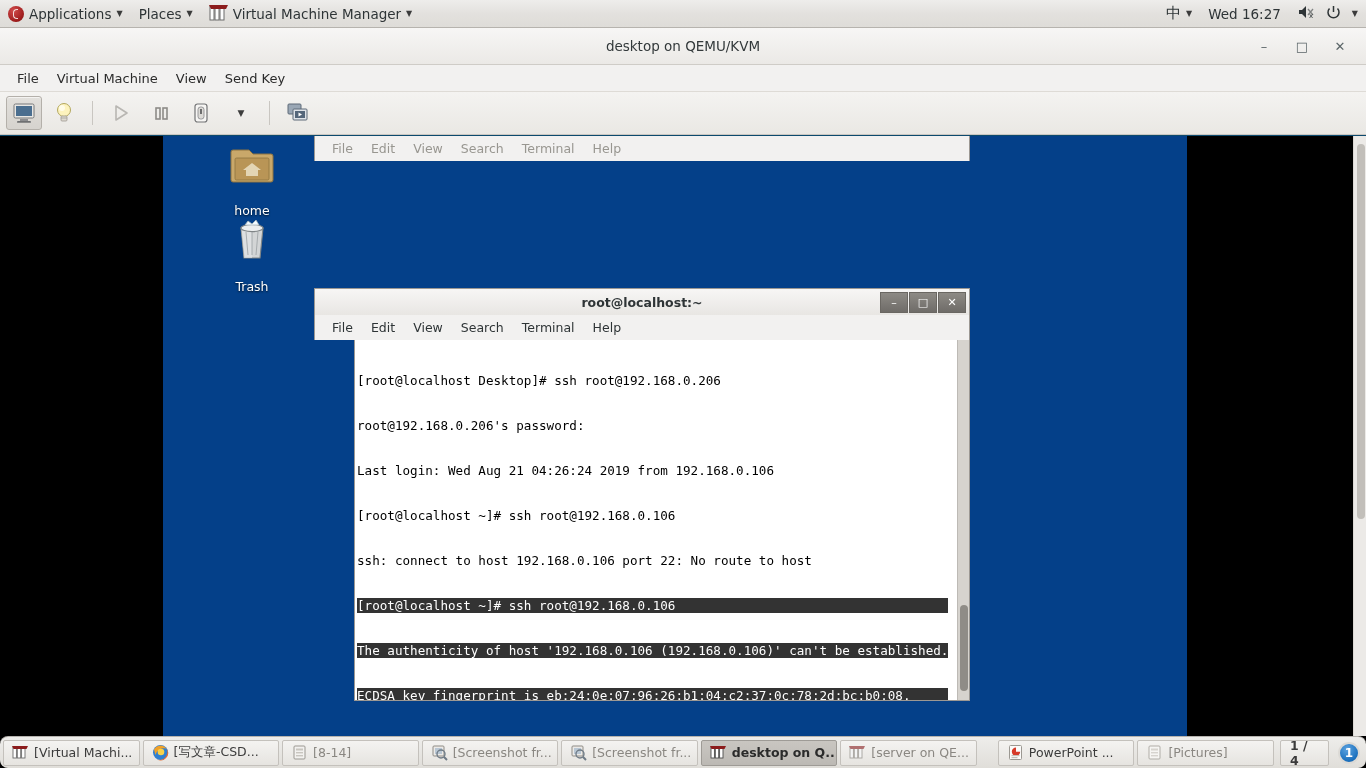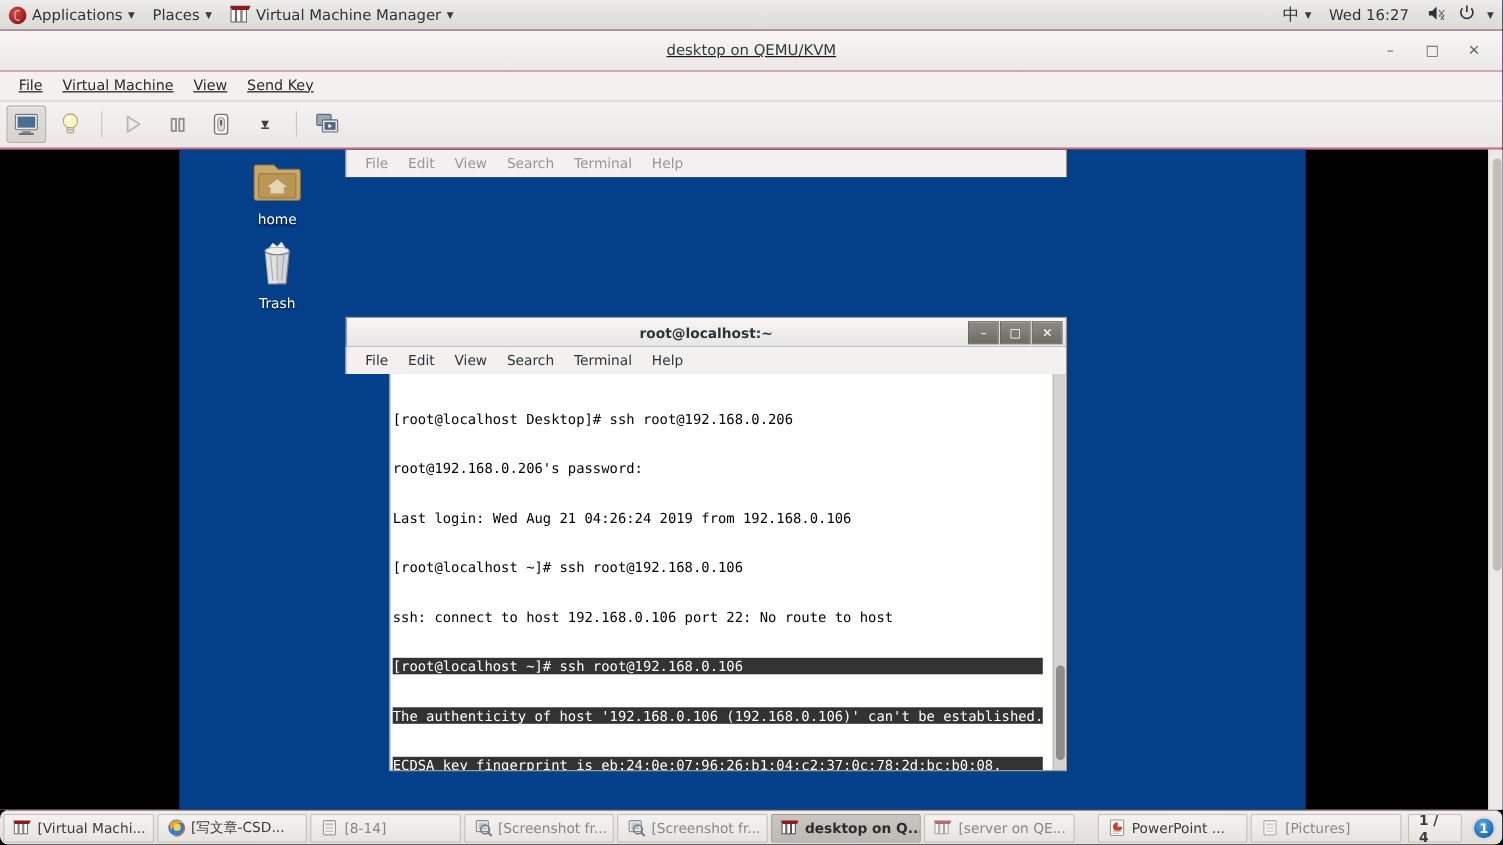--- a/index.html
+++ b/index.html
@@ -39,22 +39,21 @@
     border-right: none; border-top-left-radius: 4px; border-bottom-left-radius: 4px;
   }
   .vmm-logo {
     width: 19px; height: 17px; flex: none; position: relative;
   }
   .cjk-ime { font-size: 15px; color: #2e3436; font-family: "DejaVu Sans", sans-serif; }
 
   
   .vmm-window {
     position: absolute; left: 0; top: 28px; width: 1366px; height: 708px;
-    background: #be185d;
-    text-decoration: underline;
+    background: #0c4a6e;
   }
   .vmm-titlebar {
     position: relative; height: 37px;
     background: linear-gradient(to bottom, #f7f6f5, #ebe9e6);
     border-bottom: 1px solid #cfccc7;
     display: flex; align-items: center; justify-content: center;
   }
   .vmm-title {
     font-size: 13.5px; color: #33393b; font-weight: normal;
     font-family: "DejaVu Sans", sans-serif;
@@ -113,21 +112,21 @@
     background: #c2bfba; border-radius: 4px;
   }
 
   
   .desk-icon {
     position: absolute; width: 86px; text-align: center;
     color: #ffffff; font-size: 12.5px;
     font-family: "DejaVu Sans", sans-serif;
     text-shadow: 0 1px 2px rgba(0,0,0,.8);
   }
-  .desk-icon .ilabel { display: block; margin-top: 3px; }
+  .desk-icon .ilabel { display: block; margin-top: 14px; }
 
   
   .term { position: absolute; }
   .term-titlebar {
     position: relative; height: 27px;
     background: linear-gradient(to bottom, #f7f6f5, #e8e6e3);
     border: 1px solid #9c9893; border-bottom: none;
     display: flex; align-items: center; justify-content: center;
   }
   .term-title { font-size: 12.5px; font-weight: bold; color: #2e3436; }

